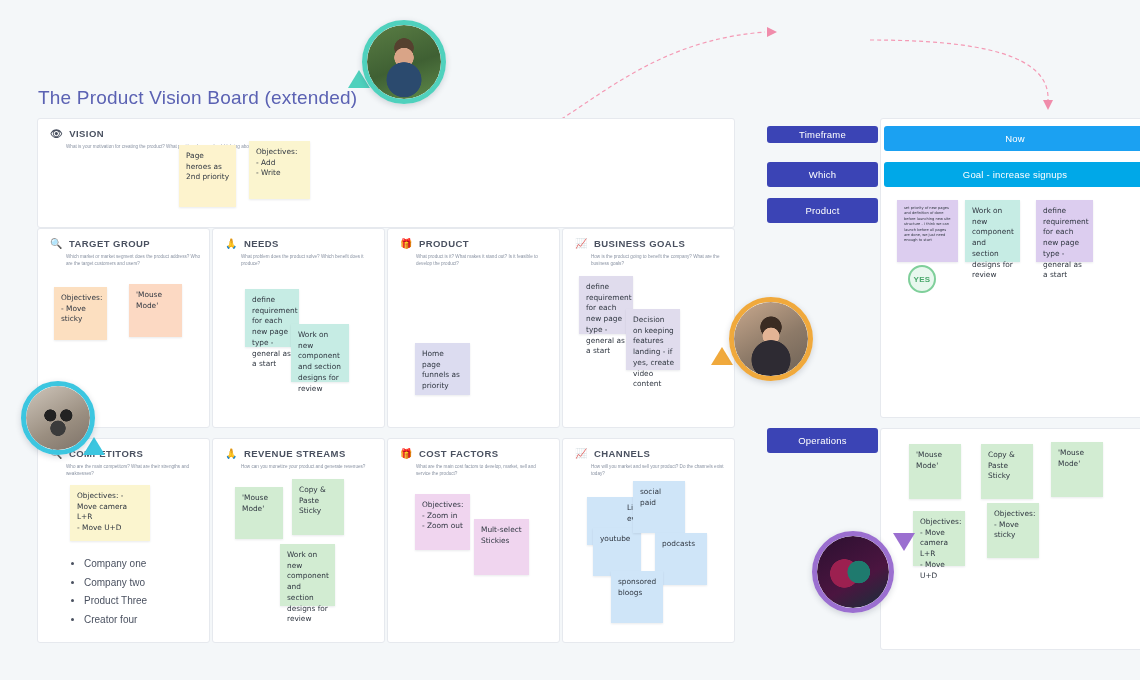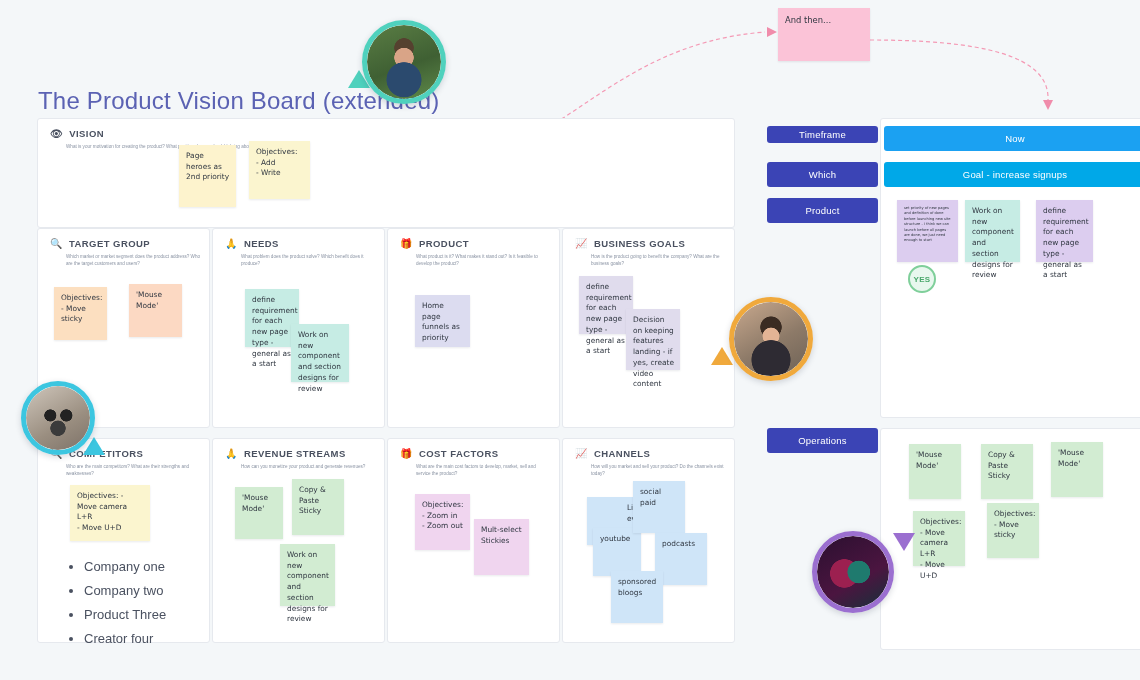--- a/index.html
+++ b/index.html
@@ -7,21 +7,21 @@
     width: 1140px; height: 680px;
     background: #f4f7f9;
     font-family: "Liberation Sans", sans-serif;
     overflow: hidden;
   }
   #canvas { position: relative; width: 1140px; height: 680px; }
 
   
   .board-title {
     position: absolute;
-    font-size: 24px;
+    font-size: 19px;
     color: #5b62b3;
     font-weight: 400;
     letter-spacing: .2px;
     white-space: nowrap;
   }
 
   
   .vpanel {
     position: absolute;
     background: #ffffff;
@@ -49,33 +49,33 @@
     padding: 6px 6px 4px 7px;
     white-space: pre-line;
     box-shadow: 0 1px 2px rgba(40,50,70,.10);
   }
   .s-yellow { background: #fdf3cd; }
   .s-yellow2 { background: #fbf5cf; }
   .s-peach  { background: #fcdfc0; }
   .s-peach2 { background: #fcd9c3; }
   .s-mint   { background: #c6ece4; }
   .s-green  { background: #d2ecd2; }
-  .s-lav    { background: #dcdcf0; }
+  .s-lav    { background: #dcdcf0; margin-top: 48px; }
   .s-lav2   { background: #e0dced; }
   .s-pink   { background: #f0d5ef; }
   .s-blue   { background: #cfe5f8; }
   .s-rose   { background: #fbc3d7; }
   .s-purple { background: #dccdef; }
 
   .tiny { font-size: 3.6px; line-height: 1.5; }
 
   
   .bullets {
     position: absolute;
-    font-size: 13px; color: #4a5160; line-height: 1.85;
+    font-size: 10px; color: #4a5160; line-height: 1.85;
     list-style: disc; padding-left: 14px;
     font-family: "Liberation Sans", sans-serif;
   }
 
   
   .nnl-panel {
     position: absolute; background: #ffffff;
     border: 1px solid #e6e9ee; border-radius: 3px;
   }
   .lbl-btn {
@@ -243,21 +243,20 @@
       <div class="sec-sub">How will you market and sell your product?
 Do the channels exist today?</div>
     </div>
     <div class="sticky s-blue" style="left:24px; top:58px; width:48px; height:48px;padding-left:40px;">Live events</div>
     <div class="sticky s-blue" style="left:30px; top:89px; width:48px; height:48px;">youtube</div>
     <div class="sticky s-blue" style="left:70px; top:42px; width:52px; height:52px;">social paid</div>
     <div class="sticky s-blue" style="left:92px; top:94px; width:52px; height:52px;">podcasts</div>
     <div class="sticky s-blue" style="left:48px; top:132px; width:52px; height:52px;">sponsored bloogs</div>
   </div>
 
-  <div class="sticky s-rose" style="left:778px; top:8px; width:92px; height:53px; font-size:8.4px;">And then...</div>
 
 
   <div class="nnl-panel" style="left:880px; top:118px; width:300px; height:300px;"></div>
   <div class="nnl-panel" style="left:880px; top:428px; width:300px; height:222px;"></div>
 
   <div class="lbl-btn" style="left:767px; top:126px; width:111px; height:17px;">Timeframe</div>
   <div class="lbl-btn" style="left:767px; top:162px; width:111px; height:25px;">Which</div>
   <div class="lbl-btn" style="left:767px; top:198px; width:111px; height:25px;">Product</div>
   <div class="lbl-btn" style="left:767px; top:428px; width:111px; height:25px;">Operations</div>
 

